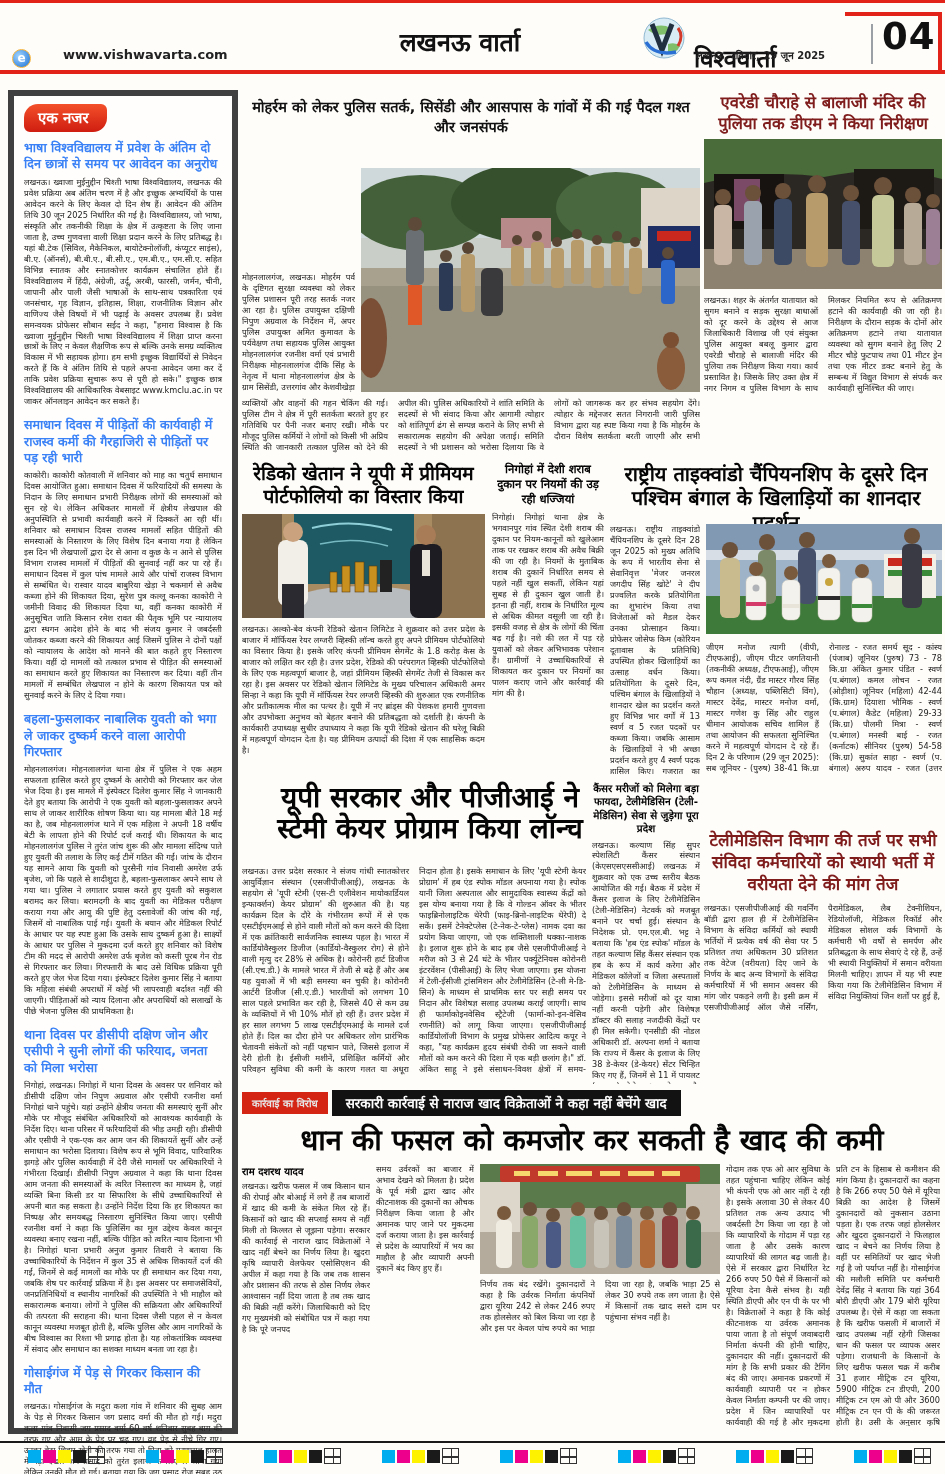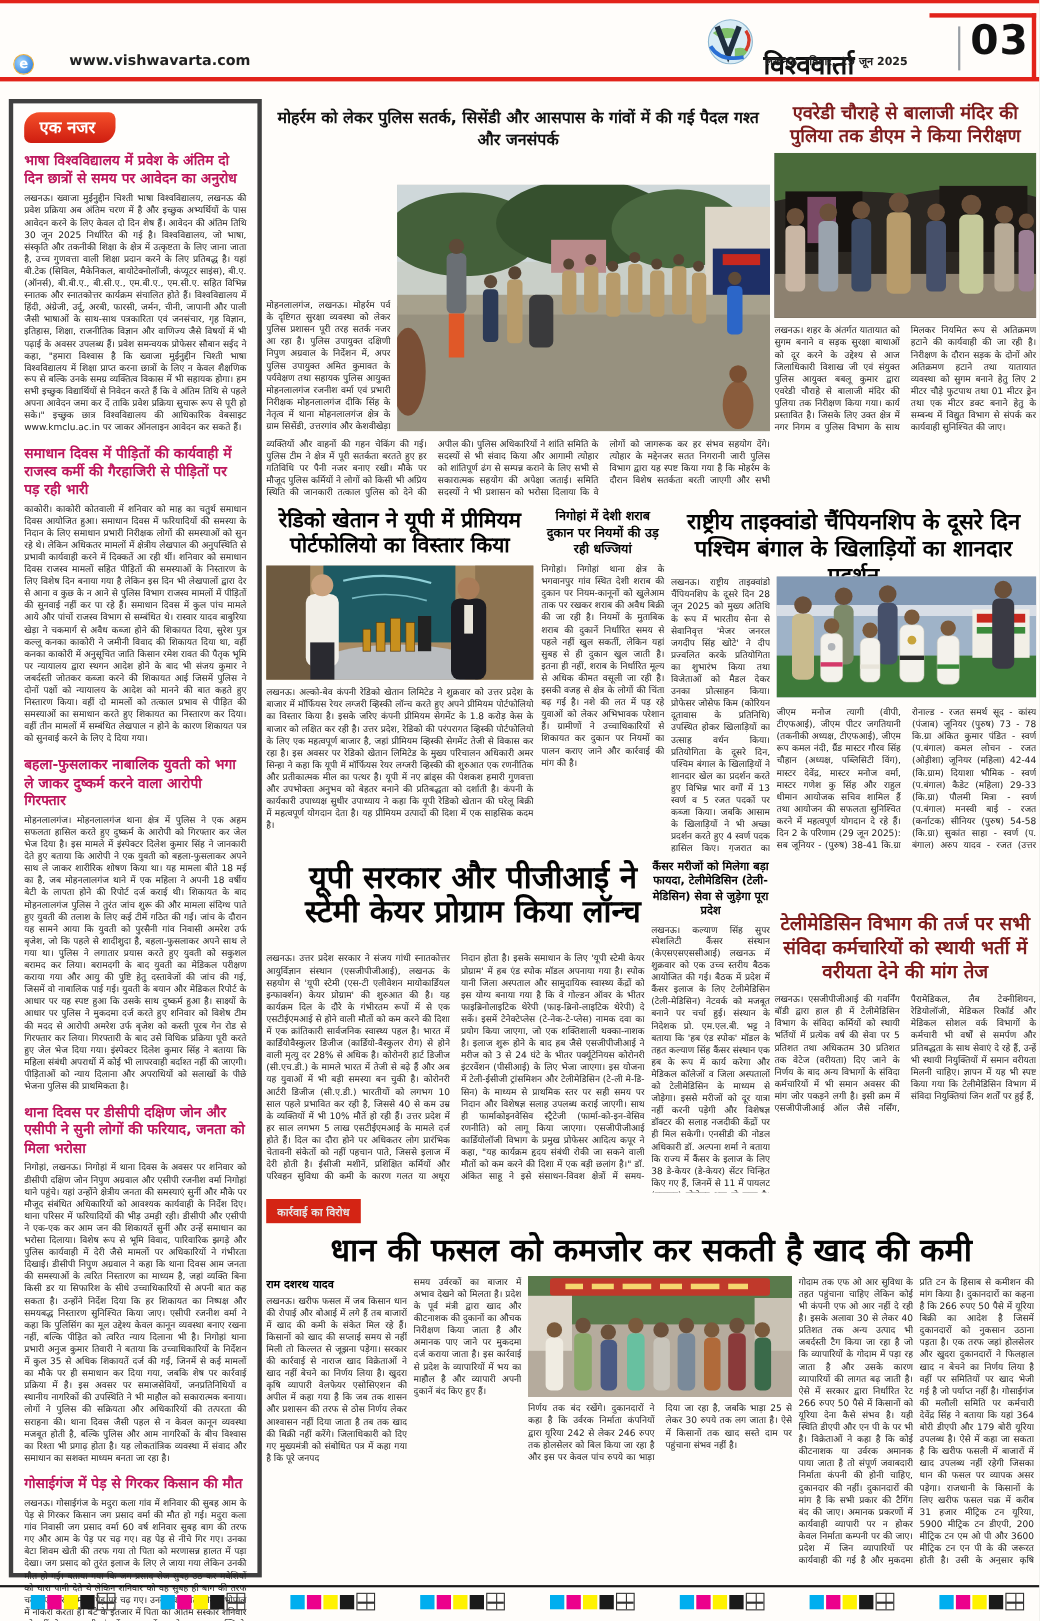--- a/index.html
+++ b/index.html
@@ -11,24 +11,24 @@
   .url{font-weight:bold;font-size:13px;color:#222;margin-left:27px;}
   .e-icon{display:inline-block;width:17px;height:17px;border-radius:50%;
           background:radial-gradient(circle at 35% 35%,#9fd4ff,#1b6fd4);color:#fff;
           font-weight:bold;font-size:12px;line-height:17px;text-align:center;margin-right:5px;vertical-align:-3px;
           border:1px solid #f2b23c;}
   .paper-center-title{font-size:25px;font-weight:bold;color:#111;text-align:center;}
   .brand-name{font-size:24px;font-weight:bold;color:#111;}
   .brand-date{font-size:10px;font-weight:bold;color:#222;}
   .page-num{font-size:37px;font-weight:bold;color:#111;letter-spacing:1px;}
   
-  #onelook{border:4px solid #404040;background:#fffefc;padding:34px 10px 8px 10px;box-sizing:border-box;}
+  #onelook{border:6px solid #404040;background:#fffefc;padding:34px 10px 8px 10px;box-sizing:border-box;}
   .badge-red{background:linear-gradient(#f4502a,#cf1d10);color:#fff;font-weight:bold;font-size:15px;
              padding:3px 18px 5px 14px;border-radius:14px 6px 14px 6px;display:inline-block;}
-  .brief-title{font-size:12.6px;font-weight:bold;line-height:1.3;color:#be185d;margin:10px 0 4px 0;}
+  .brief-title{font-size:12.6px;font-weight:bold;line-height:1.3;color:#3b82f6;margin:10px 0 4px 0;}
   .body-txt{font-size:8.2px;line-height:1.34;text-align:justify;color:#222;}
   
   .h-xl{font-size:32px;font-weight:bold;line-height:1.12;text-align:center;color:#050505;}
   .h-lg{font-size:19px;font-weight:bold;line-height:1.22;text-align:center;color:#050505;}
   .h-md{font-size:16.5px;font-weight:bold;line-height:1.28;text-align:center;color:#7f1d1d;}
   .h-sm{font-size:11.5px;font-weight:bold;line-height:1.3;text-align:center;color:#050505;}
   .subhead{font-size:14.5px;font-weight:bold;text-align:center;color:#111;}
   .cols-2{column-count:2;column-gap:10px;}
   .cols-3{column-count:3;column-gap:10px;}
   .note-box{border:1px solid #8a8a8a;background:#fffdf6;padding:6px 6px;box-sizing:border-box;}
@@ -45,38 +45,39 @@
 </style>
 </head>
 <body>
 
 <div id="page">
 
   <div class="abs rule-red" style="left:0;top:7;width:945px;height:3px;"></div>
   <div class="abs" style="left:12px;top:44px;">
     <span class="e-icon">e</span><span class="url">www.vishwavarta.com</span>
   </div>
+  <div class="abs paper-center-title" style="left:330px;top:24px;width:260px;">लखनऊ वार्ता</div>
 
   <div class="abs" style="left:642px;top:16px;">
     <svg width="44" height="44" viewBox="0 0 44 44">
       <circle cx="22" cy="22" r="20" fill="#d8ecf6" stroke="#8fb8d0"></circle>
       <path d="M6 14 Q14 8 24 10 Q30 12 28 17 Q20 20 12 18 Z" fill="#7fbf6a"></path>
       <path d="M26 28 Q34 26 38 30 Q34 38 26 38 Z" fill="#7fbf6a"></path>
       <path d="M10 8 L20 34 L30 8" stroke="#203040" stroke-width="5" fill="none"></path>
       <path d="M4 26 Q12 40 34 36" stroke="#2a6fd4" stroke-width="3.5" fill="none"></path>
       <path d="M36 12 Q42 20 36 30" stroke="#d43a2a" stroke-width="3" fill="none"></path>
     </svg>
   </div>
   <div class="abs brand-name" style="left:694px;top:18px;margin-top:23px;">विश्ववार्ता</div>
   <div class="abs brand-date" style="left:696px;top:48px;">लखनऊ, रविवार, 29 जून 2025</div>
 
   <div class="abs rule-red" style="left:845px;top:12px;width:97px;height:4px;"></div>
   <div class="abs rule-red" style="left:938px;top:12px;width:4px;height:60px;"></div>
   <div class="abs" style="left:871px;top:24px;width:2px;height:40px;background:#9aa0a6;"></div>
-  <div class="abs page-num" style="left:882px;top:15px;">03</div>
+  <div class="abs page-num" style="left:882px;top:15px;">04</div>
   <div class="abs rule-red" style="left:0;top:70px;width:945px;height:4px;"></div>
 
   <div id="onelook" class="abs" style="left:8px;top:90px;width:230px;height:1344px;">
     <div class="abs" style="left:10px;top:8px;">
       <span class="badge-red">एक नजर</span>
     </div>
     <div>
       <div class="brief-title">भाषा विश्वविद्यालय में प्रवेश के अंतिम दो दिन छात्रों से समय पर आवेदन का अनुरोध</div>
       <div class="body-txt">लखनऊ। ख्वाजा मुईनुद्दीन चिश्ती भाषा विश्वविद्यालय, लखनऊ की प्रवेश प्रक्रिया अब अंतिम चरण में है और इच्छुक अभ्यर्थियों के पास आवेदन करने के लिए केवल दो दिन शेष हैं। आवेदन की अंतिम तिथि 30 जून 2025 निर्धारित की गई है। विश्वविद्यालय, जो भाषा, संस्कृति और तकनीकी शिक्षा के क्षेत्र में उत्कृष्टता के लिए जाना जाता है, उच्च गुणवत्ता वाली शिक्षा प्रदान करने के लिए प्रतिबद्ध है। यहां बी.टेक (सिविल, मैकेनिकल, बायोटेक्नोलॉजी, कंप्यूटर साइंस), बी.ए. (ऑनर्स), बी.बी.ए., बी.सी.ए., एम.बी.ए., एम.सी.ए. सहित विभिन्न स्नातक और स्नातकोत्तर कार्यक्रम संचालित होते हैं। विश्वविद्यालय में हिंदी, अंग्रेजी, उर्दू, अरबी, फारसी, जर्मन, चीनी, जापानी और पाली जैसी भाषाओं के साथ-साथ पत्रकारिता एवं जनसंचार, गृह विज्ञान, इतिहास, शिक्षा, राजनीतिक विज्ञान और वाणिज्य जैसे विषयों में भी पढ़ाई के अवसर उपलब्ध हैं। प्रवेश समन्वयक प्रोफेसर सौबान सईद ने कहा, "हमारा विश्वास है कि ख्वाजा मुईनुद्दीन चिश्ती भाषा विश्वविद्यालय में शिक्षा प्राप्त करना छात्रों के लिए न केवल शैक्षणिक रूप से बल्कि उनके समग्र व्यक्तित्व विकास में भी सहायक होगा। हम सभी इच्छुक विद्यार्थियों से निवेदन करते हैं कि वे अंतिम तिथि से पहले अपना आवेदन जमा कर दें ताकि प्रवेश प्रक्रिया सुचारू रूप से पूरी हो सके।" इच्छुक छात्र विश्वविद्यालय की आधिकारिक वेबसाइट www.kmclu.ac.in पर जाकर ऑनलाइन आवेदन कर सकते हैं।</div>
     </div>
@@ -266,20 +267,21 @@
   </div>
 
   <div class="abs" style="left:704px;top:782px;width:238px;">
     <div class="h-md" style="font-size:17px;margin-top:48px;">टेलीमेडिसिन विभाग की तर्ज पर सभी संविदा कर्मचारियों को स्थायी भर्ती में वरीयता देने की मांग तेज</div>
     <div class="body-txt cols-2" style="margin-top:8px;height:212px;overflow:hidden;">लखनऊ। एसजीपीजीआई की गवर्निंग बॉडी द्वारा हाल ही में टेलीमेडिसिन विभाग के संविदा कर्मियों को स्थायी भर्तियों में प्रत्येक वर्ष की सेवा पर 5 प्रतिशत तथा अधिकतम 30 प्रतिशत तक वेटेज (वरीयता) दिए जाने के निर्णय के बाद अन्य विभागों के संविदा कर्मचारियों में भी समान अवसर की मांग जोर पकड़ने लगी है। इसी क्रम में एसजीपीजीआई ऑल जैसे नर्सिंग, पैरामेडिकल, लैब टेक्नीशियन, रेडियोलॉजी, मेडिकल रिकॉर्ड और मेडिकल सोशल वर्क विभागों के कर्मचारी भी वर्षों से समर्पण और प्रतिबद्धता के साथ सेवाएं दे रहे हैं, उन्हें भी स्थायी नियुक्तियों में समान वरीयता मिलनी चाहिए। ज्ञापन में यह भी स्पष्ट किया गया कि टेलीमेडिसिन विभाग में संविदा नियुक्तियां जिन शर्तों पर हुई हैं,</div>
   </div>
 
   <div class="abs" style="left:242px;top:1090px;width:700px;height:346px;">
     <div style="display:flex;align-items:center;gap:4px;">
       <span class="kicker">कार्रवाई का विरोध</span>
+      <span class="strip">सरकारी कार्रवाई से नाराज खाद विक्रेताओं ने कहा नहीं बेचेंगे खाद</span>
     </div>
     <div class="h-xl" style="font-size:29px;margin-top:8px;">धान की फसल को कमजोर कर सकती है खाद की कमी</div>
     <div style="display:flex;gap:6px;margin-top:8px;">
       <div style="width:128px;">
         <div class="byline">राम दशरथ यादव</div>
         <div class="body-txt" style="margin-top:3px;height:248px;overflow:hidden;">लखनऊ। खरीफ फसल में जब किसान धान की रोपाई और बोआई में लगे हैं तब बाजारों में खाद की कमी के संकेत मिल रहे हैं। किसानों को खाद की सप्लाई समय से नहीं मिली तो किल्लत से जूझना पड़ेगा। सरकार की कार्रवाई से नाराज खाद विक्रेताओं ने खाद नहीं बेचने का निर्णय लिया है। खुदरा कृषि व्यापारी वेलफेयर एसोसिएशन की अपील में कहा गया है कि जब तक शासन और प्रशासन की तरफ से ठोस निर्णय लेकर आश्वासन नहीं दिया जाता है तब तक खाद की बिक्री नहीं करेंगे। जिलाधिकारी को दिए गए मुख्यमंत्री को संबोधित पत्र में कहा गया है कि पूरे जनपद</div>
       </div>
       <div class="body-txt" style="width:98px;height:262px;overflow:hidden;">समय उर्वरकों का बाजार में अभाव देखने को मिलता है। प्रदेश के पूर्व मंत्री द्वारा खाद और कीटनाशक की दुकानों का औचक निरीक्षण किया जाता है और अमानक पाए जाने पर मुकदमा दर्ज कराया जाता है। इस कार्रवाई से प्रदेश के व्यापारियों में भय का माहौल है और व्यापारी अपनी दुकानें बंद किए हुए हैं।</div>
       <div style="width:240px;">
         <svg class="photo" width="240" height="110" viewBox="0 0 240 110">

